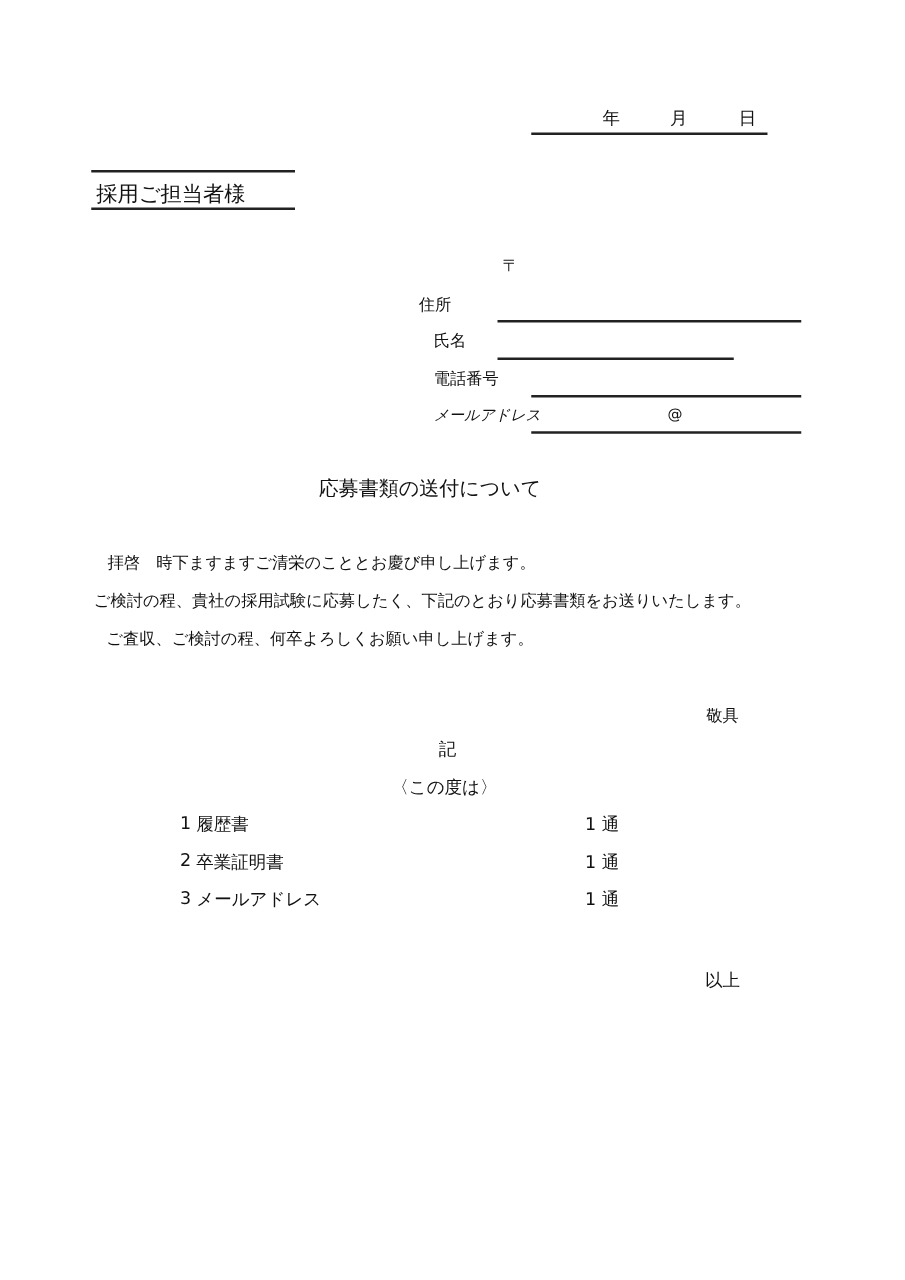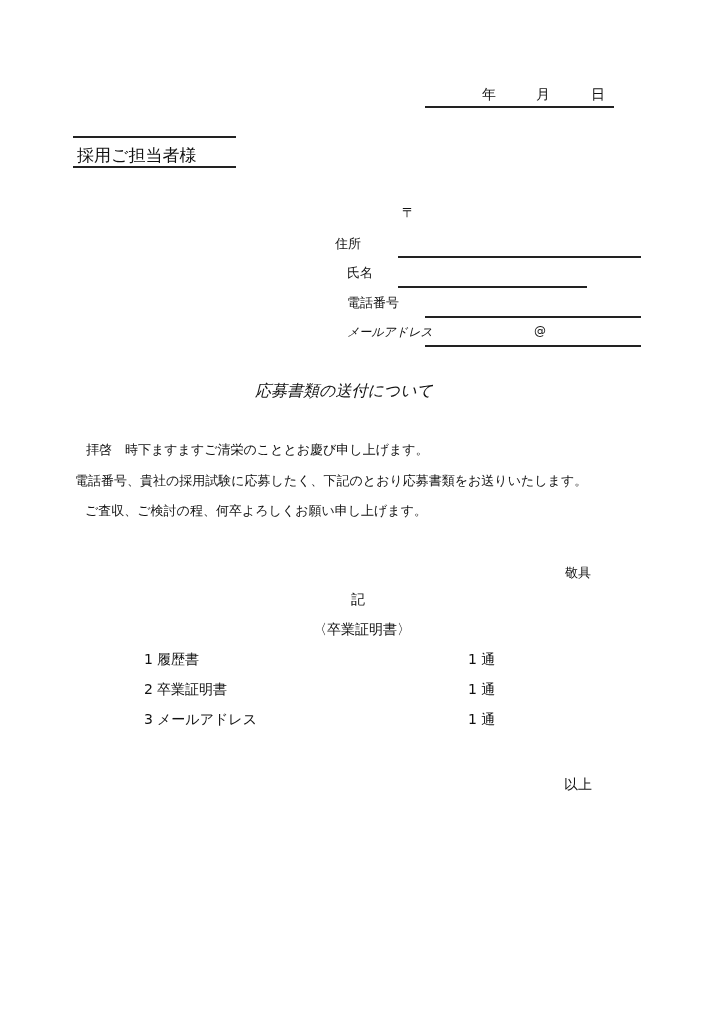--- a/index.html
+++ b/index.html
@@ -2,21 +2,21 @@
 <html><head>
 <meta charset="utf-8">
 <style>
   html, body { margin:0; padding:0; background:#fff; }
   body { width:724px; height:1024px; position:relative; overflow:hidden;
          font-family:"DejaVu Sans","Liberation Sans",sans-serif; color:#111; }
   .abs { position:absolute; white-space:nowrap; }
   .line { position:absolute; height:2px; background:#222; }
   .t13 { font-size:13px; }
   .t14 { font-size:14px; }
-  .t16 { font-size:16px;font-style:italic; }
+  .t16 { font-size:16px; }
   .t17 { font-size:17px; }
 </style>
 </head>
 <body>
 
 <div>
   <span class="abs t14" style="left:482px;top:86px;">年</span>
   <span class="abs t14" style="left:536px;top:86px;">月</span>
   <span class="abs t14" style="left:591px;top:86px;">日</span>
   <div class="line" style="left:425px;top:106px;width:189px;"></div>
@@ -38,28 +38,28 @@
   <div class="line" style="left:425px;top:316px;width:216px;"></div>
   <span class="abs" style="left:347px;top:324px;font-size:12px;font-style:italic;">メールアドレス</span>
   <span class="abs" style="left:534px;top:324px;font-size:12px;">@</span>
   <div class="line" style="left:425px;top:345px;width:216px;"></div>
 </div>
 
 <span class="abs t16" style="left:255px;top:381px;">応募書類の送付について</span>
 
 <div>
   <span class="abs t13" style="left:86px;top:441px;">拝啓　時下ますますご清栄のこととお慶び申し上げます。</span>
-  <span class="abs t13" style="left:75px;top:472px;">電話番号、貴社の採用試験に応募したく、下記のとおり応募書類をお送りいたします。</span>
+  <span class="abs t13" style="left:75px;top:472px;">ご検討の程、貴社の採用試験に応募したく、下記のとおり応募書類をお送りいたします。</span>
   <span class="abs t13" style="left:85px;top:502px;">ご査収、ご検討の程、何卒よろしくお願い申し上げます。</span>
   <span class="abs t13" style="left:565px;top:564px;">敬具</span>
 </div>
 
 <div>
   <span class="abs t14" style="left:351px;top:591px;">記</span>
-  <span class="abs t14" style="left:313px;top:621px;">〈卒業証明書〉</span>
+  <span class="abs t14" style="left:313px;top:621px;">〈この度は〉</span>
 
   <div>
     <span class="abs t14" style="left:144px;top:651px;">1</span>
     <span class="abs t14" style="left:157px;top:651px;">履歴書</span>
     <span class="abs t14" style="left:468px;top:651px;">1 通</span>
   </div>
   <div>
     <span class="abs t14" style="left:144px;top:681px;">2</span>
     <span class="abs t14" style="left:157px;top:681px;">卒業証明書</span>
     <span class="abs t14" style="left:468px;top:681px;">1 通</span>

